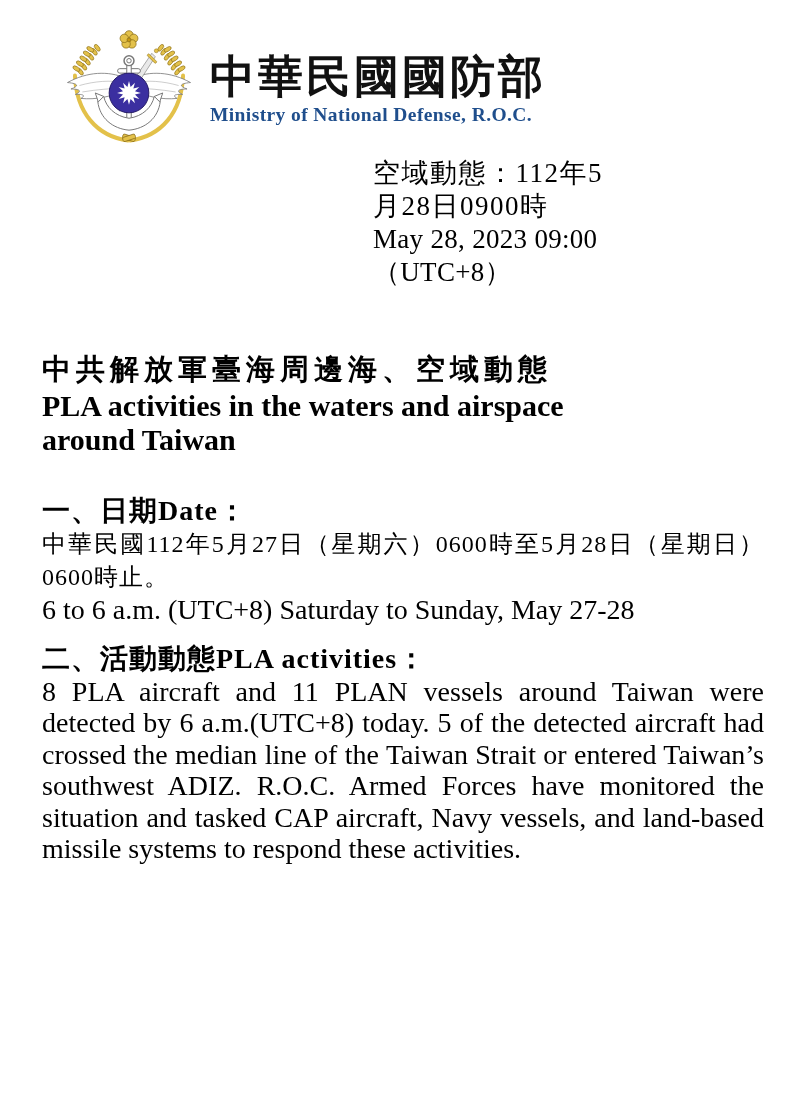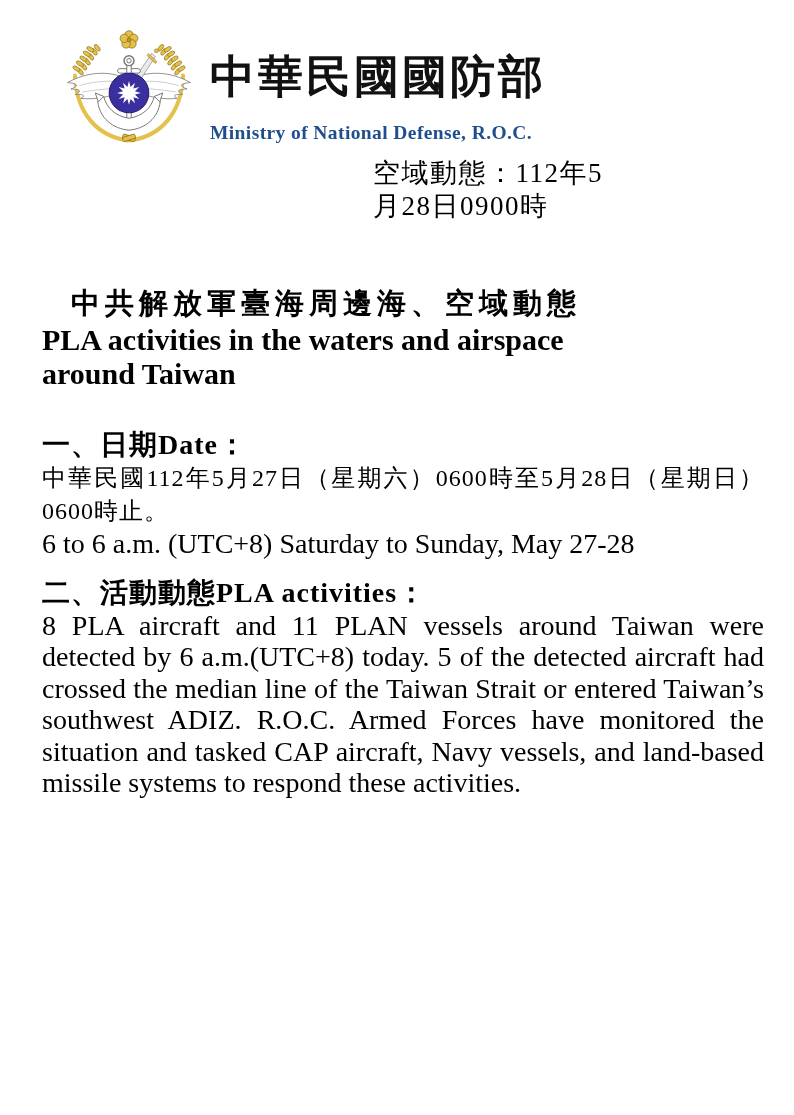--- a/index.html
+++ b/index.html
@@ -11,28 +11,28 @@
     overflow:hidden;
   }
   .page { width:640px; height:1115px; padding:26px 30px 0 42px; background:var(--background,#fff); }
 
   
   .logo-row { display:flex; align-items:flex-start; margin-left:12px; }
   .emblem-wrap { width:150px; height:124px; flex:0 0 auto; }
   .emblem-wrap svg { width:150px; height:124px; display:block; }
   .org-names { margin-left:6px; margin-top:26px; }
   .org-name-zh { font-size:45px; line-height:50px; font-weight:bold; letter-spacing:3px; color:#111; }
-  .org-name-en { font-size:19.5px; line-height:24px; font-weight:bold; color:var(--org_blue,#1f4e8c); letter-spacing:0.4px; margin-top:19px; }
+  .org-name-en { font-size:19.5px; line-height:24px; font-weight:bold; color:var(--org_blue,#1f4e8c); letter-spacing:0.4px; margin-top:1px; }
 
   .release { margin-top:7px; margin-left:331px; font-size:27px; line-height:33px; }
   .release-zh { letter-spacing:1.5px; }
   .release-en { letter-spacing:0.3px; }
 
   
-  .title-zh { margin-top:64px; text-align:center; font-size:29px; line-height:33px; font-weight:bold; letter-spacing:5px; }
+  .title-zh { margin-top:64px; text-align:left; font-size:29px; line-height:33px; font-weight:bold; letter-spacing:5px; }
   .title-en { text-align:left; font-size:30px; line-height:34px; font-weight:bold; margin-top:3px; }
 
   
   .doc-body { width:722px; }
   .sec-heading { margin-top:37px; font-size:28px; line-height:34px; font-weight:bold; letter-spacing:1px; }
   .para-zh { font-size:24px; line-height:33px; text-align:justify; letter-spacing:1px; }
   .para-en { font-size:28px; line-height:31.5px; text-align:justify; }
   .sec2 .sec-heading { margin-top:16px; }
 </style>
 </head>
@@ -123,20 +123,21 @@
       </svg>
     </div>
     <div class="org-names">
       <div class="org-name-zh">中華民國國防部</div>
       <div class="org-name-en">Ministry of National Defense, R.O.C.</div>
     </div>
   </div>
 
   <div class="release">
     <div class="release-zh">空域動態：112年5月28日0900時</div>
+    <div class="release-en">May 28, 2023 09:00（UTC+8）</div>
   </div>
 
   <div class="title-zh">中共解放軍臺海周邊海、空域動態</div>
   <div class="title-en">PLA activities in the waters and airspace around Taiwan</div>
 
   <div class="doc-body">
 
     <section class="sec1">
       <div class="sec-heading">一、日期Date：</div>
       <p class="para-zh">中華民國112年5月27日（星期六）0600時至5月28日（星期日）0600時止。</p>

